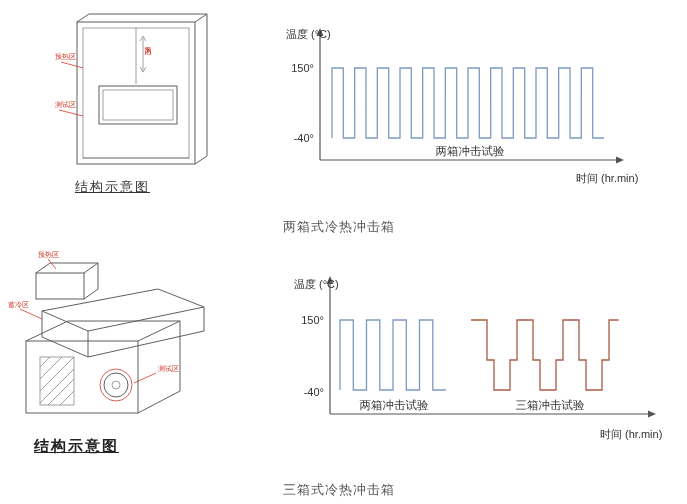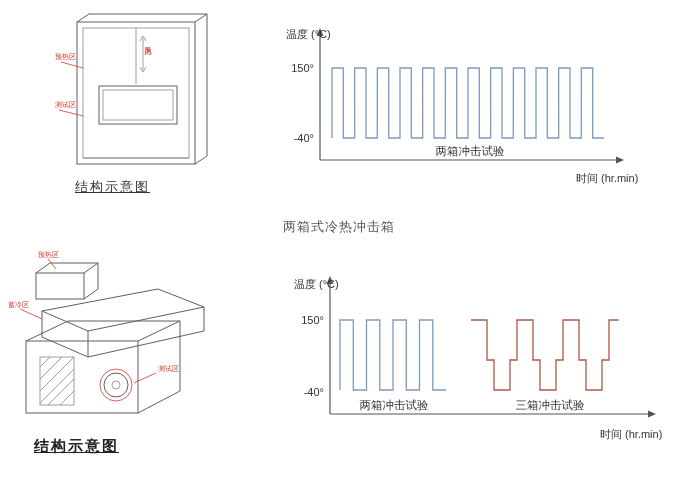--- a/index.html
+++ b/index.html
@@ -120,14 +120,15 @@
     <text class="chart-text" x="46" y="134" text-anchor="end">-40°</text>
     <text class="chart-annot" x="116" y="147" text-anchor="middle">两箱冲击试验</text>
     <text class="chart-annot" x="272" y="147" text-anchor="middle">三箱冲击试验</text>
     <text class="chart-text" x="322" y="176">时间 (hr.min)</text>
     <g id="chart2-waves">
         <path d="M 62 128 L 62 58 L 75.3 58 L 75.3 128 L 88.5 128 L 88.5 58 L 101.8 58 L 101.8 128 L 115.0 128 L 115 58 L 128.3 58 L 128.3 128 L 141.5 128 L 141.5 58 L 154.8 58 L 154.8 128 L 168.0 128" fill="none" stroke="#7d9ac2" stroke-width="1.3" stroke-linejoin="miter"></path>
         <path d="M 193 58 L 209 58 L 209 98 L 216 98 L 216 128 L 232 128 L 232 98 L 239 98 L 239 58 L 255 58 L 255 98 L 262 98 L 262 128 L 278 128 L 278 98 L 285 98 L 285 58 L 301 58 L 301 98 L 308 98 L 308 128 L 324 128 L 324 98 L 331 98 L 331 58 L 340.6 58" fill="none" stroke="#aa5a45" stroke-width="1.3" stroke-linejoin="miter"></path>
       </g>
   </svg>
 
+  <div class="abs section-caption" style="left:283px;top:481px;">三箱式冷热冲击箱</div>
 
 </div>
 
 </body></html>

